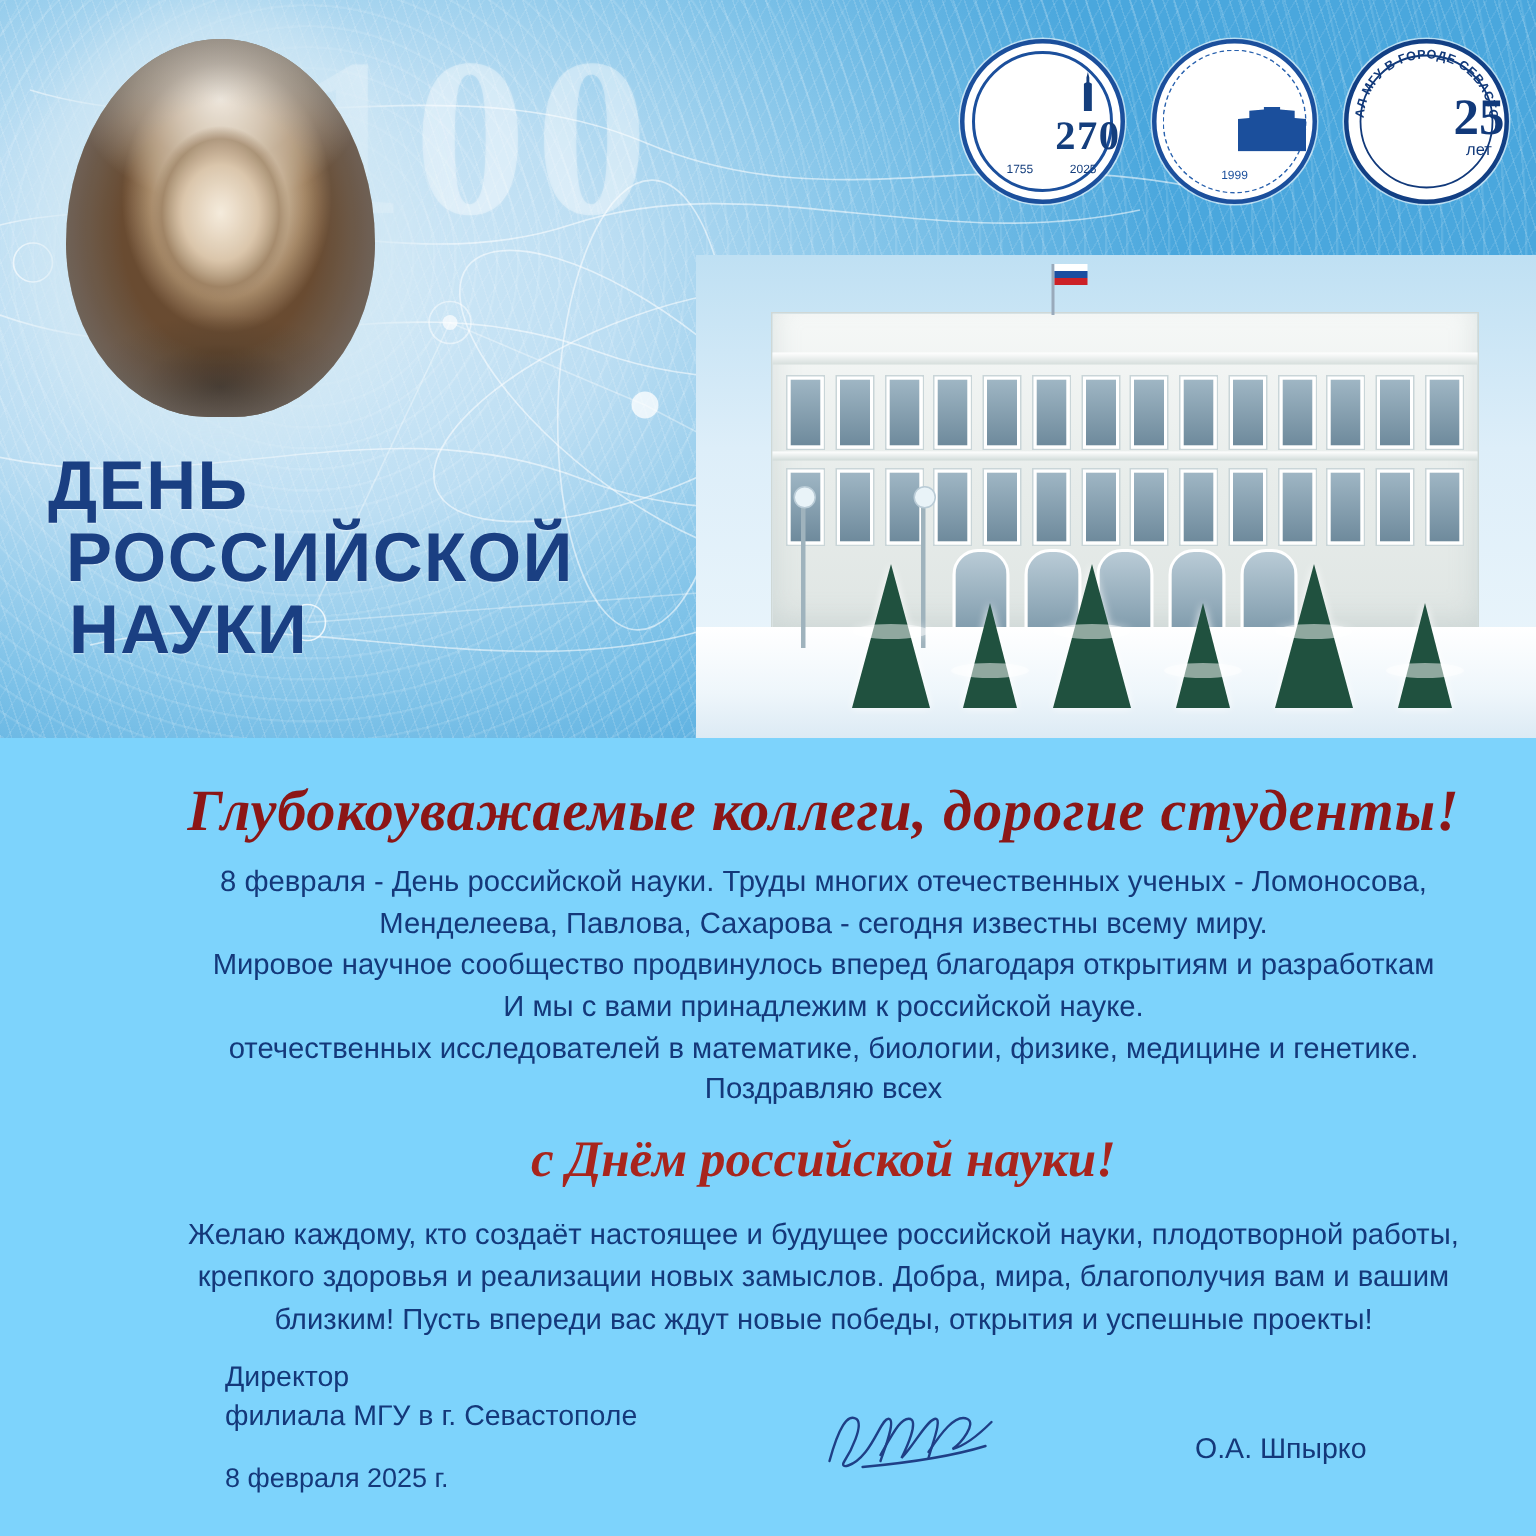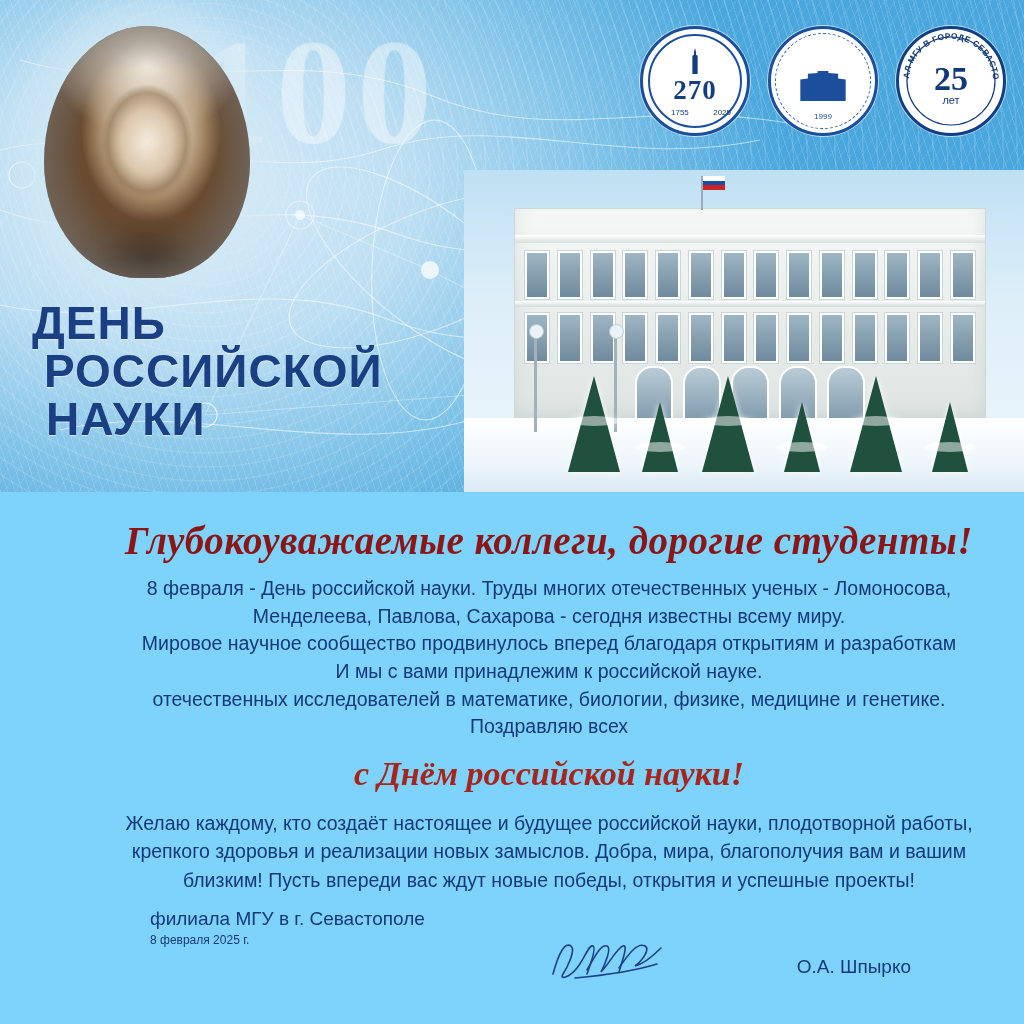--- a/index.html
+++ b/index.html
@@ -215,21 +215,21 @@
     gap: 18px;
     align-items: center;
   }
   .emblem {
     width: 104px; height: 104px;
     border-radius: 50%;
     position: relative;
     background: #ffffff;
     display: flex;
     align-items: center;
-    justify-content: center;
+    justify-content: flex-end;
     box-shadow: 0 0 0 1px rgba(255,255,255,.6);
   }
   .emblem.e270 {
     background: #ffffff;
     border: 3px solid #1b4f9c;
   }
   .emblem.e270 .inner {
     position: absolute; inset: 5px;
     border: 2px solid #1b4f9c;
     border-radius: 50%;
@@ -367,22 +367,22 @@
   }
   .sign-left {
     position: absolute;
     left: 150px;
     top: 0;
     color: #14387a;
     font-size: 19px;
     line-height: 1.35;
   }
   .sign-left .date {
-    font-size: 12px;
-    margin-top: 0;
+    font-size: 18px;
+    margin-top: 16px;
   }
   .sign-name {
     position: absolute;
     right: 150px;
     top: 50px;
     color: #14387a;
     font-size: 19px;
   }
   .signature {
     position: absolute;
@@ -547,20 +547,21 @@
 
     <div class="para2">
       <span class="line">Желаю каждому, кто создаёт настоящее и будущее российской науки,</span>
       <span class="line">плодотворной работы, крепкого здоровья и реализации новых замыслов.</span>
       <span class="line">Добра, мира, благополучия вам и вашим близким!</span>
       <span class="line">Пусть впереди вас ждут новые победы, открытия и успешные проекты!</span>
     </div>
 
     <div class="sign-block">
       <div class="sign-left">
+        <div>Директор</div>
         <div>филиала МГУ в г. Севастополе</div>
         <div class="date">8 февраля 2025 г.</div>
       </div>
 
       <svg class="signature" viewBox="0 0 130 52">
         <g fill="none" stroke="#1f3f86" stroke-width="1.6" stroke-linecap="round">
           <path d="M8,40 C14,18 20,8 26,12 C31,16 22,34 18,40 C14,46 24,44 32,34 C40,24 44,10 48,12 C52,14 44,34 42,40"></path>
           <path d="M42,36 C50,22 56,10 62,12 C67,14 60,30 56,38 C64,30 72,14 78,12 C84,10 76,30 74,38"></path>
           <path d="M74,34 C82,22 92,8 100,12 C106,15 96,28 90,32 C98,30 108,22 116,14"></path>
           <path d="M30,44 C52,42 86,38 112,30"></path>

